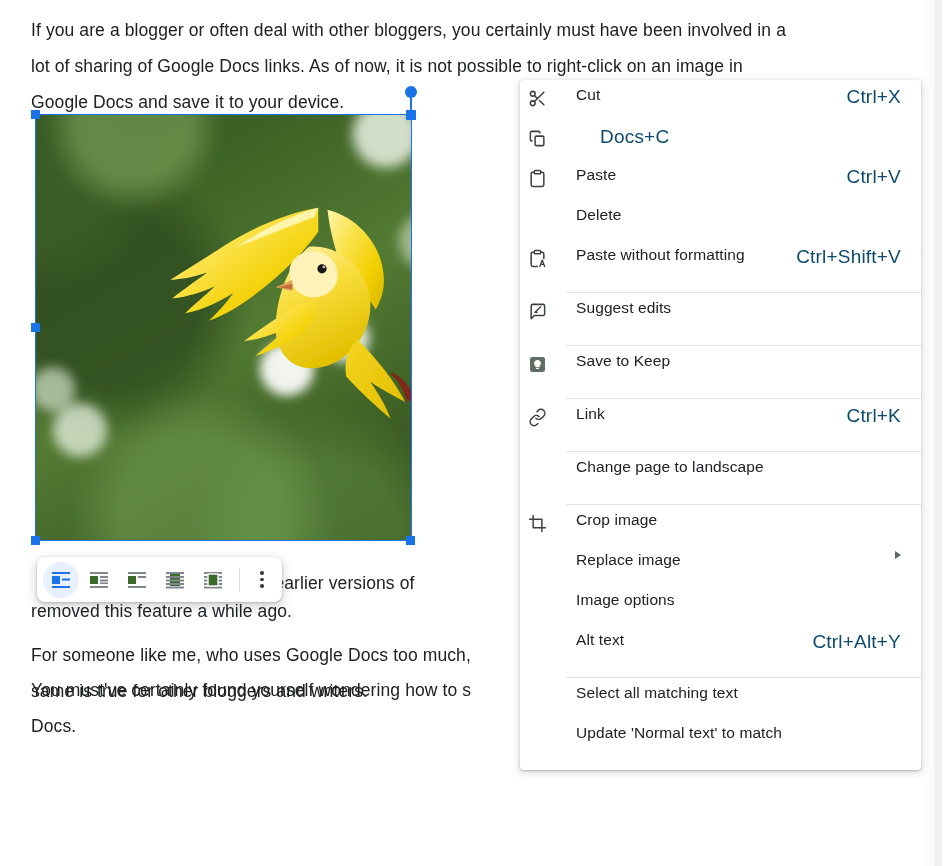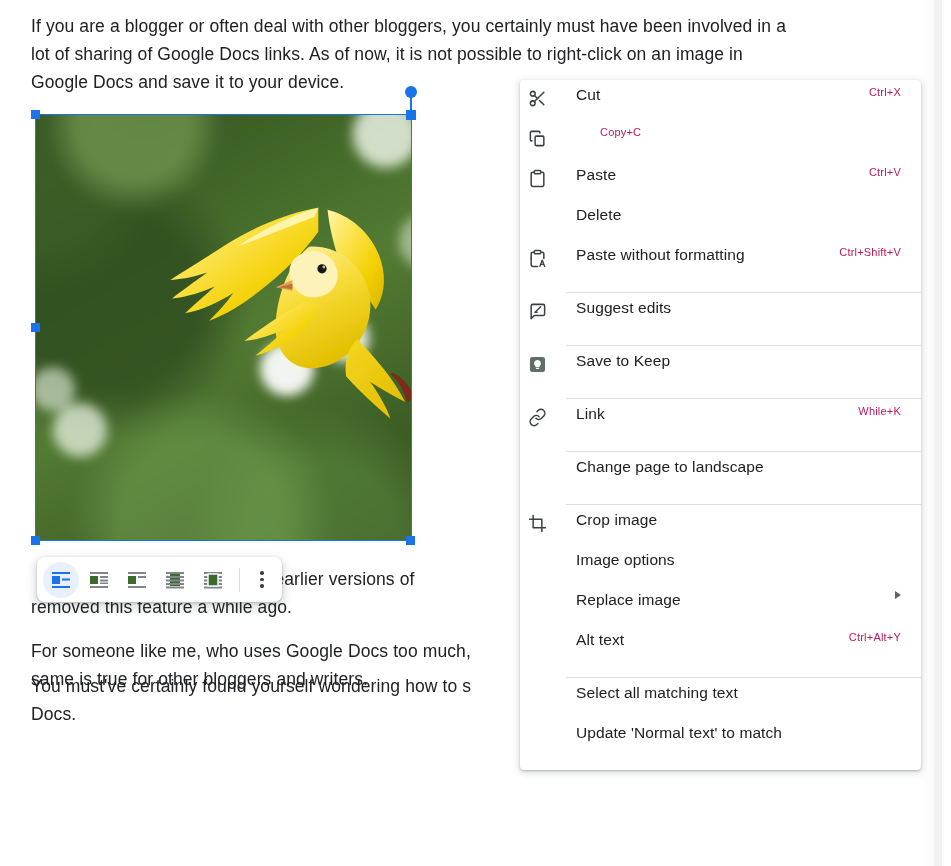--- a/index.html
+++ b/index.html
@@ -22,21 +22,21 @@
     left: 0; top: 0;
     width: 951px; height: 866px;
     background: #ffffff;
   }
 
   .doc-text {
     position: absolute;
     left: 31px;
     width: 760px;
     font-size: 17.5px;
-    line-height: 28px;
+    line-height: 36px;
     color: #202124;
     letter-spacing: 0.1px;
     white-space: pre-wrap;
   }
 
   #para-1 { top: 12px; }
   #para-2 { top: 565px; }
   #para-3 { top: 637px; }
   #para-4 { top: 710px; }
   #para-5 { top: 782px; }
@@ -199,22 +199,22 @@
     display: flex;
     align-items: center;
     justify-content: flex-start;
     color: #3c4043;
   }
   .menu-label {
     flex: 1;
     letter-spacing: 0.1px;
   }
   .menu-accel {
-    color: #be185d;
-    font-size: 11px;
+    color: #0c4a6e;
+    font-size: 19px;
     letter-spacing: 0.2px;
     margin-left: 24px;
   }
   .menu-arrow {
     width: 0; height: 0;
     border-left: 6px solid #5f6368;
     border-top: 4.5px solid transparent;
     border-bottom: 4.5px solid transparent;
     margin-left: 20px;
   }
@@ -404,21 +404,21 @@
     <span class="menu-accel">Ctrl+X</span>
   </div>
 
   <div class="menu-item">
     <span class="menu-icon">
       <svg width="19" height="19" viewBox="0 0 24 24" fill="none" stroke="#3c4043" stroke-width="1.9" stroke-linecap="round" stroke-linejoin="round">
         <rect x="9" y="9" width="11" height="12" rx="1.5"></rect>
         <path d="M5 15H4.5A1.5 1.5 0 0 1 3 13.5V4.5A1.5 1.5 0 0 1 4.5 3h9A1.5 1.5 0 0 1 15 4.5V5"></path>
       </svg>
     </span>
-    <span class="menu-accel">Copy+C</span>
+    <span class="menu-accel">Docs+C</span>
   </div>
 
   <div class="menu-item">
     <span class="menu-icon">
       <svg width="19" height="19" viewBox="0 0 24 24" fill="none" stroke="#3c4043" stroke-width="1.9" stroke-linecap="round" stroke-linejoin="round">
         <path d="M16 4h2a2 2 0 0 1 2 2v14a2 2 0 0 1-2 2H6a2 2 0 0 1-2-2V6a2 2 0 0 1 2-2h2"></path>
         <rect x="8" y="2" width="8" height="4" rx="1"></rect>
       </svg>
     </span>
     <span class="menu-label">Paste</span>
@@ -476,21 +476,21 @@
   <div class="menu-sep"></div>
 
   <div class="menu-item">
     <span class="menu-icon">
       <svg width="19" height="19" viewBox="0 0 24 24" fill="none" stroke="#3c4043" stroke-width="1.9" stroke-linecap="round" stroke-linejoin="round">
         <path d="M10 13a5 5 0 0 0 7.07 0l2.83-2.83a5 5 0 0 0-7.07-7.07L11.4 4.55"></path>
         <path d="M14 11a5 5 0 0 0-7.07 0L4.1 13.83a5 5 0 0 0 7.07 7.07l1.4-1.4"></path>
       </svg>
     </span>
     <span class="menu-label">Link</span>
-    <span class="menu-accel">While+K</span>
+    <span class="menu-accel">Ctrl+K</span>
   </div>
 
   <div class="menu-sep"></div>
 
   <div class="menu-item">
     <span class="menu-icon"></span>
     <span class="menu-label">Change page to landscape</span>
     <span class="menu-accel"></span>
   </div>
 
@@ -502,32 +502,32 @@
         <path d="M6.5 2v15.5H22"></path>
           <path d="M2 6.5h15.5V22"></path>
       </svg>
     </span>
     <span class="menu-label">Crop image</span>
     <span class="menu-accel"></span>
   </div>
 
   <div class="menu-item">
     <span class="menu-icon"></span>
-    <span class="menu-label">Image options</span>
-    <span class="menu-accel"></span>
-  </div>
-
-  <div class="menu-item">
-    <span class="menu-icon"></span>
     <span class="menu-label">Replace image</span>
     <span class="menu-arrow"></span>
   </div>
 
   <div class="menu-item">
     <span class="menu-icon"></span>
+    <span class="menu-label">Image options</span>
+    <span class="menu-accel"></span>
+  </div>
+
+  <div class="menu-item">
+    <span class="menu-icon"></span>
     <span class="menu-label">Alt text</span>
     <span class="menu-accel">Ctrl+Alt+Y</span>
   </div>
 
   <div class="menu-sep"></div>
 
   <div class="menu-item">
     <span class="menu-icon"></span>
     <span class="menu-label">Select all matching text</span>
     <span class="menu-accel"></span>

